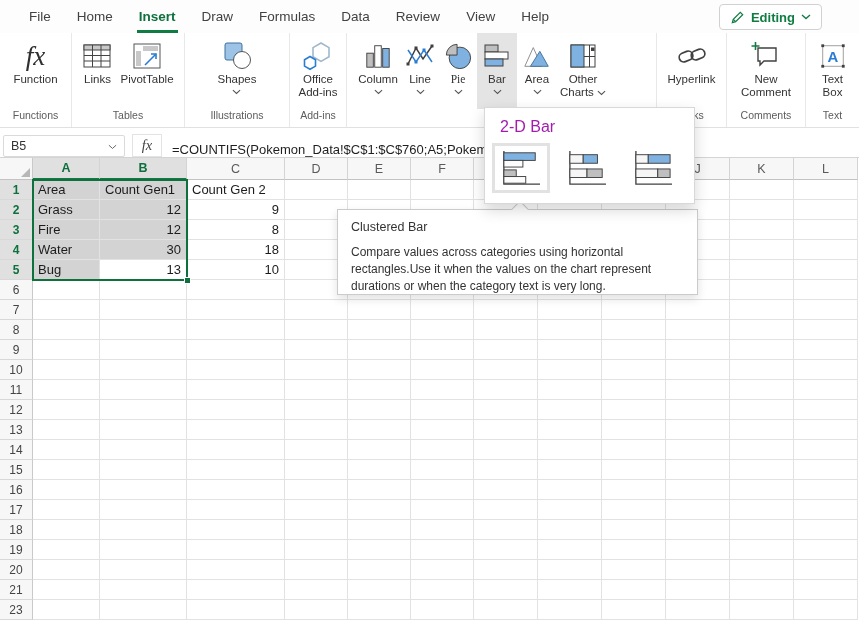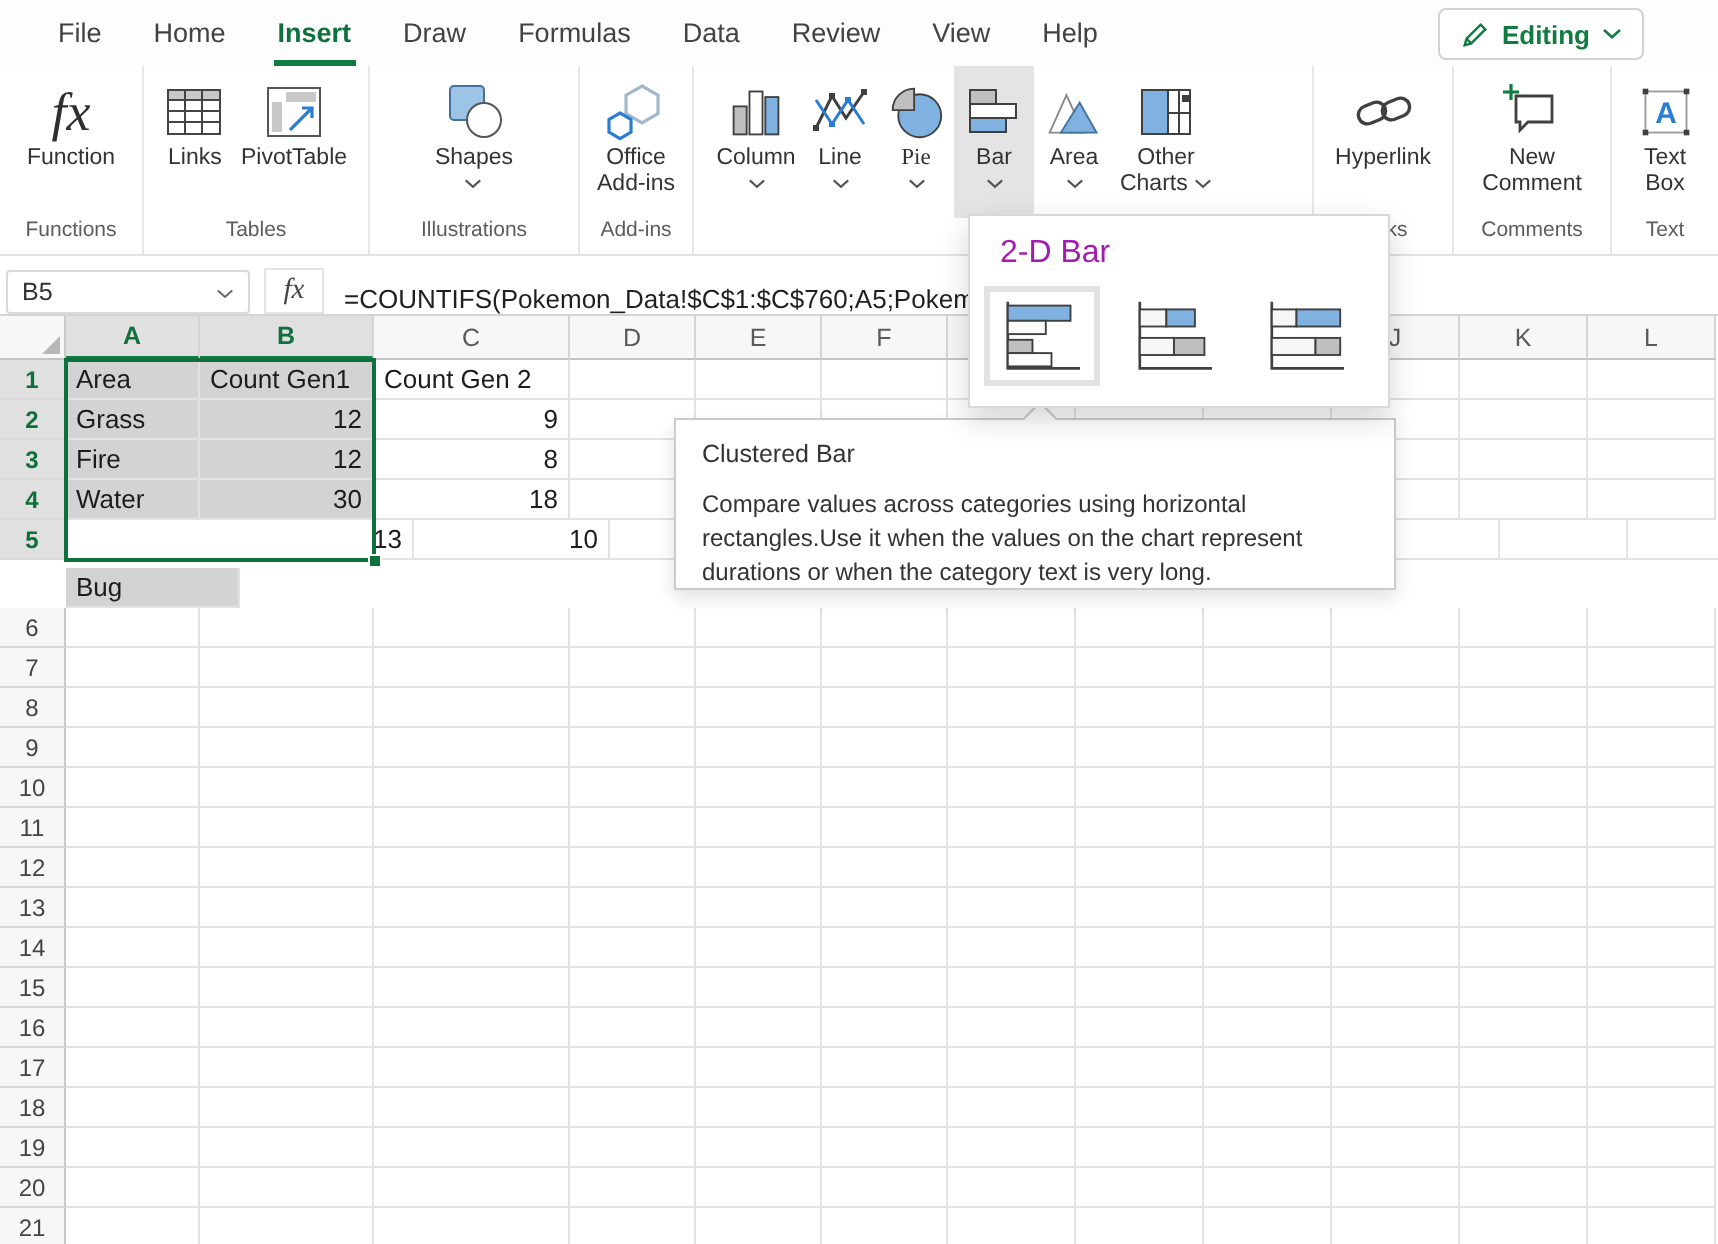--- a/index.html
+++ b/index.html
@@ -443,21 +443,21 @@
       <div class="cell" style="width: 63px;"></div>
       <div class="cell" style="width: 64px;"></div>
       <div class="cell" style="width: 64px;"></div>
       <div class="cell" style="width: 64px;"></div>
       <div class="cell" style="width: 64px;"></div>
       <div class="cell" style="width: 64px;"></div>
       <div class="cell" style="width: 64px;"></div>
     </div>
     <div class="grow">
       <div class="rnum selhdr">5</div>
-      <div class="cell sel" style="width: 87px; margin-top: 24px;">Bug</div>
+      <div class="cell sel" style="width: 67px;">Bug</div>
       <div class="cell active num" style="width: 87px;">13</div>
       <div class="cell num" style="width: 98px;">10</div>
       <div class="cell" style="width: 63px;"></div>
       <div class="cell" style="width: 63px;"></div>
       <div class="cell" style="width: 63px;"></div>
       <div class="cell" style="width: 64px;"></div>
       <div class="cell" style="width: 64px;"></div>
       <div class="cell" style="width: 64px;"></div>
       <div class="cell" style="width: 64px;"></div>
       <div class="cell" style="width: 64px;"></div>

